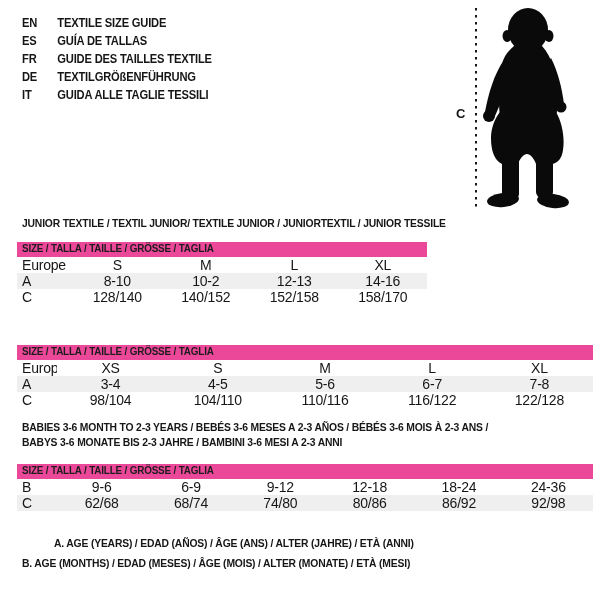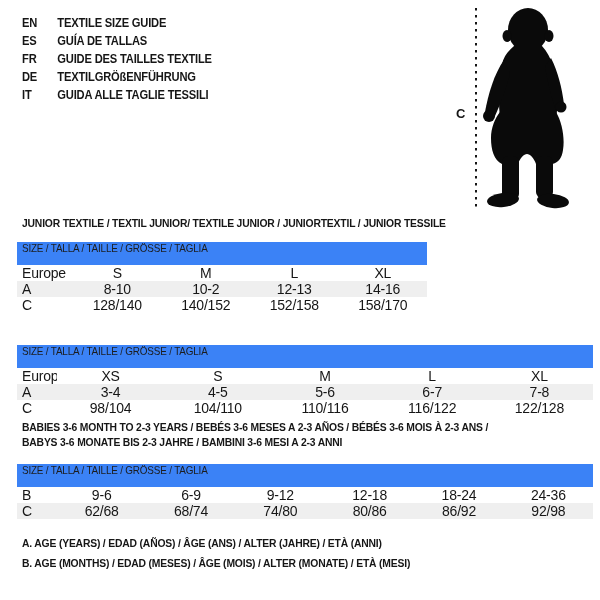--- a/index.html
+++ b/index.html
@@ -26,34 +26,34 @@
   .t2-title { top:319px; }
   .t3-title { top:420px; line-height:15px; }
   .subsc { font-size:8px; vertical-align:-2px; }
 
   
   .tbl { position:absolute; left:17px; }
   .t1 { top:242px; width:410px; }
   .t2 { top:345px; width:576px; }
   .t3 { top:464px; width:576px; }
   .size-bar {
-    height:23px; line-height:13px; background:#3b82f6; color:#1c1c1c;
-    font-weight:normal; font-size:11px; padding-left:5px; box-sizing:border-box;
+    height:15px; line-height:13px; background:#ec4899; color:#1c1c1c;
+    font-weight:bold; font-size:11px; padding-left:5px; box-sizing:border-box;
     letter-spacing:-0.2px; overflow:hidden;
   }
   .tbl table { width:100%; border-collapse:collapse; table-layout:fixed; font-size:14px; letter-spacing:-0.2px; }
   .tbl td { height:16px; padding:0; text-align:center; vertical-align:middle; overflow:hidden; white-space:nowrap; }
   .tbl td.lab { text-align:left; padding-left:5px; }
   .tbl tr.shaded { background:#efefef; }
   .t1 col.lab-col { width:56px; }
   .t2 col.lab-col, .t3 col.lab-col { width:40px; }
 
   
   .footnotes { position:absolute; left:22px; top:533px; font-weight:bold; font-size:11.5px; letter-spacing:-0.2px; }
-  .footnotes .fn { height:20px; line-height:20px; }
+  .footnotes .fn { height:20px; line-height:20px;text-align:right; }
 </style>
 </head>
 <body>
 
 <div class="canvas">
 
   <div class="lang-block">
     <div class="lang-row">
       <span class="lang-code">EN</span>
       <span class="lang-label">TEXTILE SIZE GUIDE</span>

